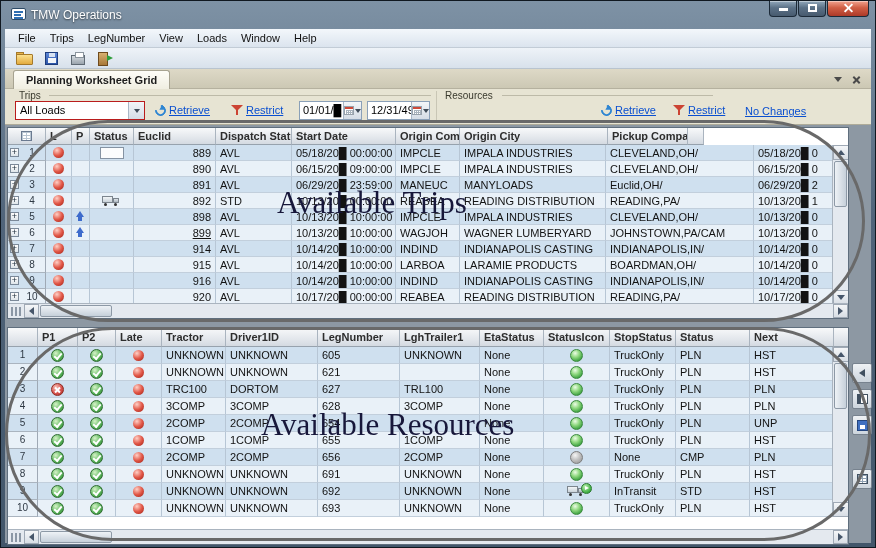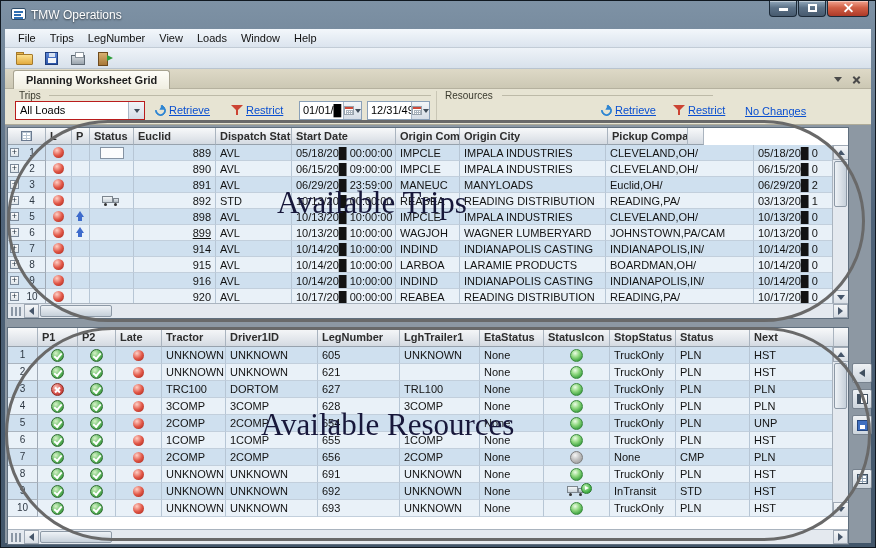--- a/index.html
+++ b/index.html
@@ -397,21 +397,21 @@
                 <i class="t-w1"></i>
                 <i class="t-w2"></i>
               </span>
             </div>
             <div class="cell right" style="width: 82px;">892</div>
             <div class="cell" style="width: 76px;">STD</div>
             <div class="cell" style="width: 104px;">10/13/20█ 00:00:00</div>
             <div class="cell" style="width: 64px;">REABEA</div>
             <div class="cell" style="width: 146px;">READING DISTRIBUTION</div>
             <div class="cell" style="width: 148px;">READING,PA/</div>
-            <div class="cell" style="width: 80px;">03/13/20█ 1</div>
+            <div class="cell" style="width: 80px;">10/13/20█ 1</div>
           </div>
           <div class="trow a">
             <div class="cell rowhdr" style="width: 38px;">
               <span class="expander"></span>
               <span class="rownum">5</span>
             </div>
             <div class="cell center" style="width: 26px;">
               <span class="ic-redball"></span>
             </div>
             <div class="cell center" style="width: 18px;">

